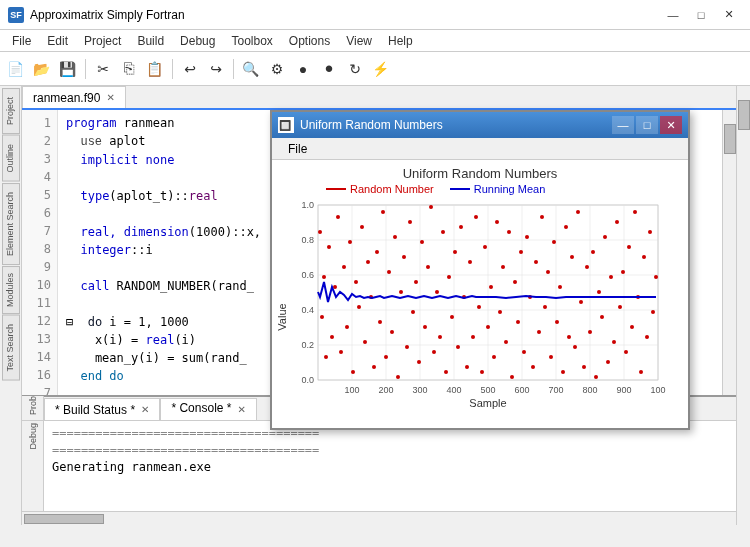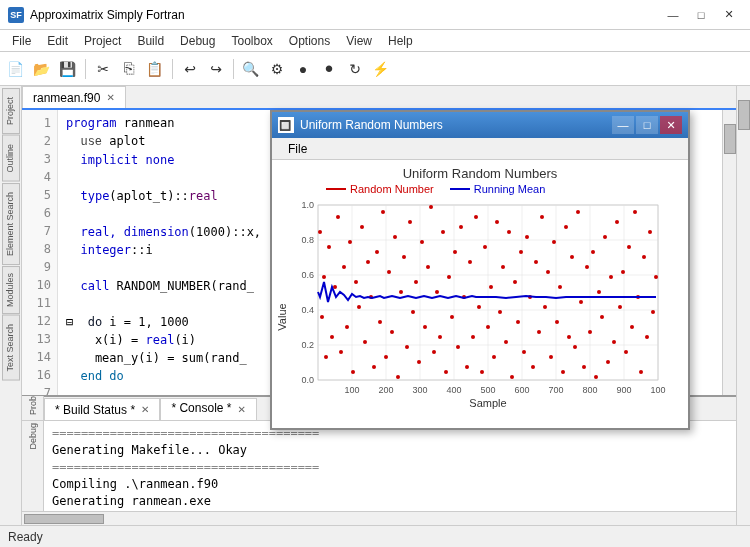--- a/index.html
+++ b/index.html
@@ -158,44 +158,39 @@
               <span style="font-size:10px;color:#666;">✕</span>
             </div>
           </div>
           <div style="display:flex; flex:1; overflow:hidden;">
 
             <div style="width:22px; background:#f0f0f0; border-right:1px solid #ccc; display:flex;flex-direction:column;align-items:center;padding-top:2px;">
               <div style="font-size:9px; writing-mode:vertical-rl; transform:rotate(180deg); cursor:pointer; color:#555; margin-bottom:2px;">Debug</div>
             </div>
             <div style="flex:1; font-family:Consolas,monospace; font-size:12px; padding:4px 8px; overflow:hidden; line-height:17px;">
               <div style="color:#888;">=====================================</div>
-              <div>Generating Makefile... Okay</div>
               <div style="color:#888;">=====================================</div>
-              <div>Compiling .\ranmean.f90</div>
               <div>Generating ranmean.exe</div>
               <div>&nbsp;</div>
 
             </div>
           </div>
 
           <div style="height:14px; background:#f0f0f0; border-top:1px solid #ccc; display:flex; align-items:center; padding:0 2px;">
             <div style="width:80px; height:10px; background:#c0c0c0; border:1px solid #999;"></div>
           </div>
         </div>
       </div>
     </div>
 
     <div style="width:14px; background:#f0f0f0; border-left:1px solid #ccc;">
       <div style="width:12px; height:30px; background:#c0c0c0; margin:14px auto; border:1px solid #999;"></div>
     </div>
   </div>
 
-  <div style="height:22px; background:#f0f0f0; border-top:1px solid #ccc; display:flex; align-items:center; padding:0 8px; font-size:12px; color:#333; position:absolute; bottom:0; left:0; right:0;">
-    <span>Ready</span>
-  </div>
 
   <div class="plot-window">
 
     <div class="plot-title-bar">
       <div class="plot-title-icon">🔲</div>
       <span class="plot-title-text">Uniform Random Numbers</span>
       <button class="plot-title-btn">—</button>
       <button class="plot-title-btn">□</button>
       <button class="plot-title-btn" style="background:rgba(255,0,0,0.5);">✕</button>
     </div>

